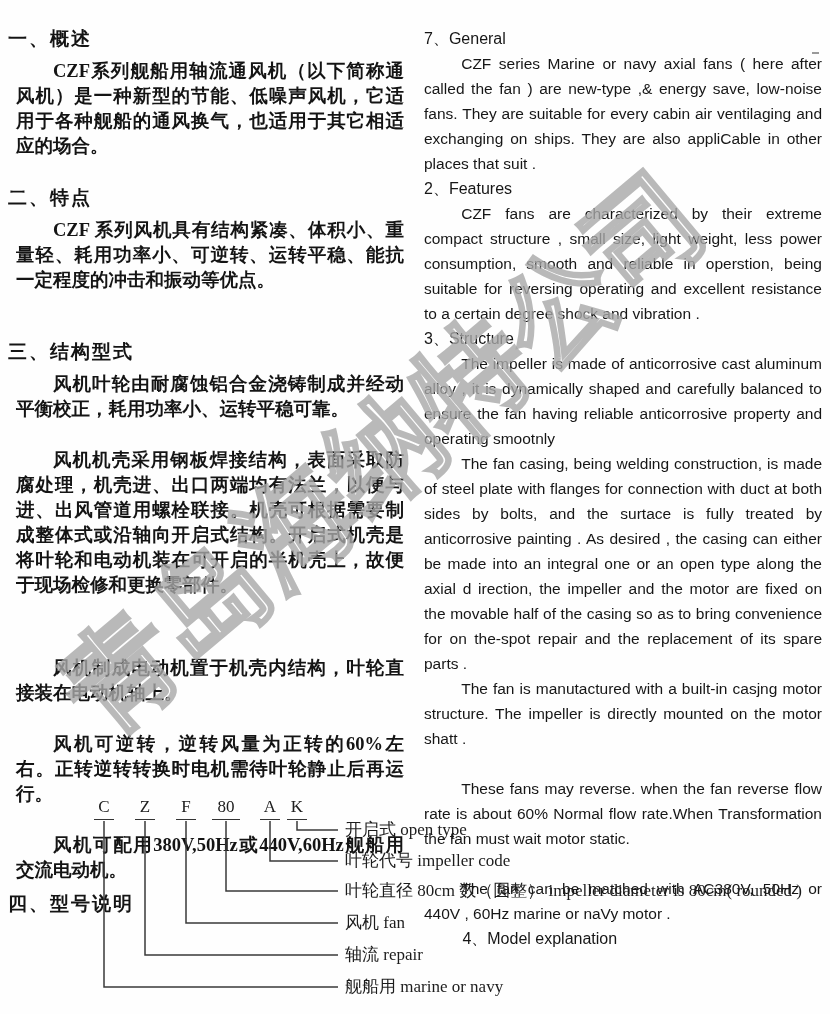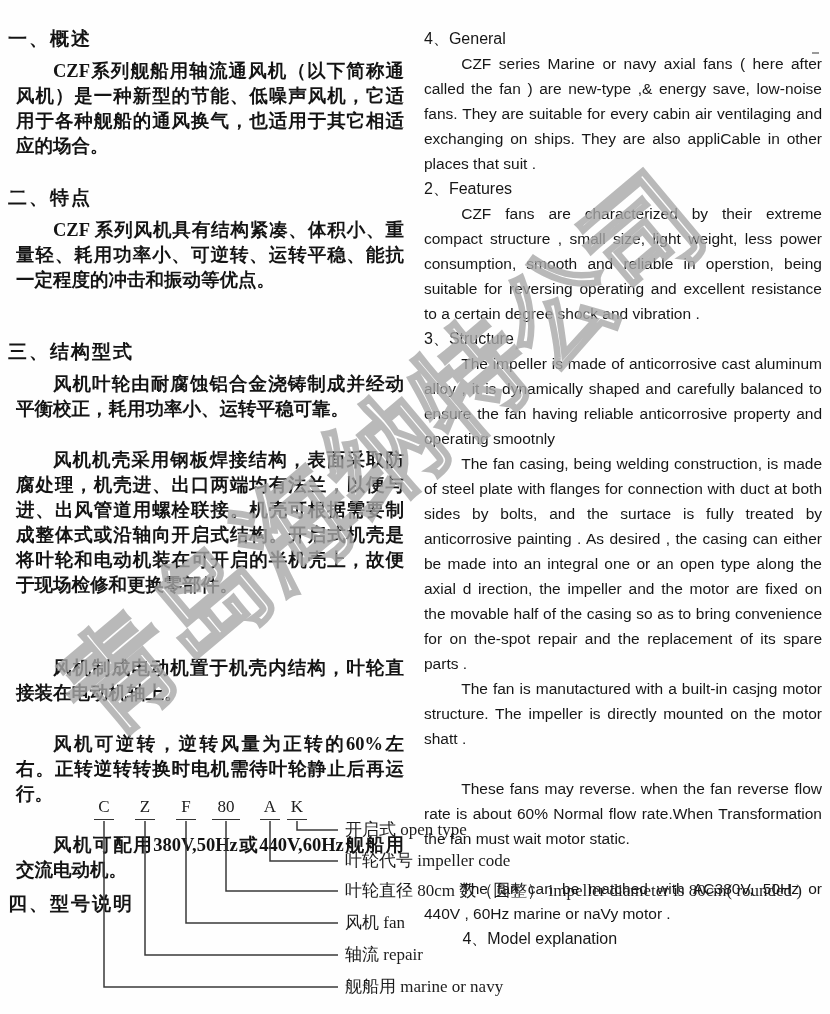--- a/index.html
+++ b/index.html
@@ -137,21 +137,21 @@
     <p>风机叶轮由耐腐蚀铝合金浇铸制成并经动平衡校正，耗用功率小、运转平稳可靠。</p>
     <p class="gap-s">风机机壳采用钢板焊接结构，表面采取防腐处理，机壳进、出口两端均有法兰，以便与进、出风管道用螺栓联接。机壳可根据需要制成整体式或沿轴向开启式结构。开启式机壳是将叶轮和电动机装在可开启的半机壳上，故便于现场检修和更换零部件。</p>
     <p class="gap-l">风机制成电动机置于机壳内结构，叶轮直接装在电动机轴上。</p>
     <p class="gap-s">风机可逆转，逆转风量为正转的60%左右。正转逆转转换时电机需待叶轮静止后再运行。</p>
     <p class="gap-s">风机可配用380V,50Hz或440V,60Hz舰船用交流电动机。</p>
 
     <h3>四、型号说明</h3>
   </div>
 
   <div class="col-right">
-    <h3>4、General</h3>
+    <h3>7、General</h3>
     <p>CZF series Marine or navy axial fans ( here after called the fan ) are new-type ,&amp; energy save, low-noise fans. They are suitable for every cabin air ventilaging and exchanging on ships. They are also appliCable in other places that suit .</p>
 
     <h3>2、Features</h3>
     <p>CZF fans are characterized by their extreme compact structure , small size, light weight, less power consumption, smooth and reliable in operstion, being suitable for reversing operating and excellent resistance to a certain degree shock and vibration .</p>
 
     <h3>3、Structure</h3>
     <p>The impeller is made of anticorrosive cast aluminum alloy , it is dynamically shaped and carefully balanced to ensure the fan having reliable anticorrosive property and operating smootnly</p>
     <p>The fan casing, being welding construction, is made of steel plate with flanges for connection with duct at both sides by bolts, and the surtace is fully treated by anticorrosive painting . As desired , the casing can either be made into an integral one or an open type along the axial d irection, the impeller and the motor are fixed on the movable half of the casing so as to bring convenience for on the-spot repair and the replacement of its spare parts .</p>
     <p>The fan is manutactured with a built-in casjng motor structure. The impeller is directly mounted on the motor shatt .</p>
     <p class="en-gap">These fans may reverse. when the fan reverse flow rate is about 60% Normal flow rate.When Transformation the fan must wait motor static.</p>

